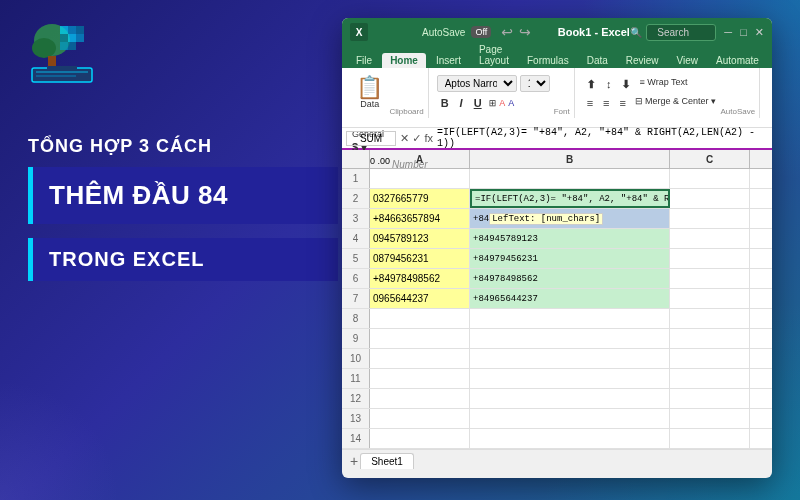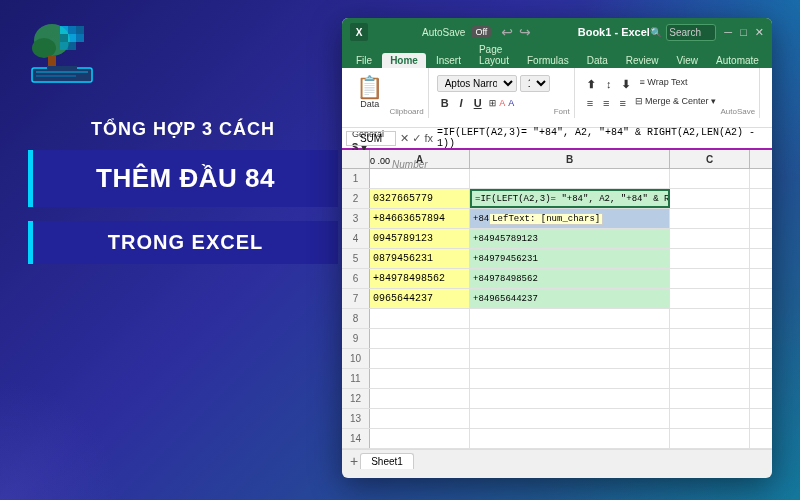--- a/index.html
+++ b/index.html
@@ -44,23 +44,22 @@
     }
     .logo-icon {
       width: 80px;
       height: 70px;
     }
 
     
     .left-content {
       position: absolute;
       left: 28px;
-      top: 119px;
+      top: 136px;
       width: 310px;
-      text-align: center;
     }
     .subtitle-text {
       font-size: 18px;
       font-weight: 600;
       color: #ffffff;
       letter-spacing: 1px;
       margin-bottom: 10px;
       text-transform: uppercase;
     }
     .main-title-box {
@@ -149,24 +148,24 @@
     }
     .excel-title-right {
       display: flex;
       align-items: center;
       gap: 4px;
     }
     .search-bar {
       background: #1a5c38;
       border: 1px solid #4a9c68;
       border-radius: 3px;
-      padding: 2px 2px;
+      padding: 2px 10px;
       color: #ccc;
       font-size: 10px;
-      width: 50px;
+      width: 70px;
     }
     .win-btn {
       color: #ccc;
       font-size: 11px;
       margin-left: 4px;
       cursor: pointer;
     }
 
     
     .ribbon-tabs {
@@ -375,21 +374,20 @@
       justify-content: center;
     }
     .cell {
       border-right: 1px solid #e0e0e0;
       font-size: 10px;
       padding: 0 3px;
       display: flex;
       align-items: center;
       overflow: hidden;
       white-space: nowrap;
-      font-family: Liberation Mono, monospace;
     }
 
     
     .cell-a { width: 100px; }
     .cell-b { width: 200px; }
     .cell-c { width: 80px; }
 
     
     .cell-active {
       background: #e8f5e9;

